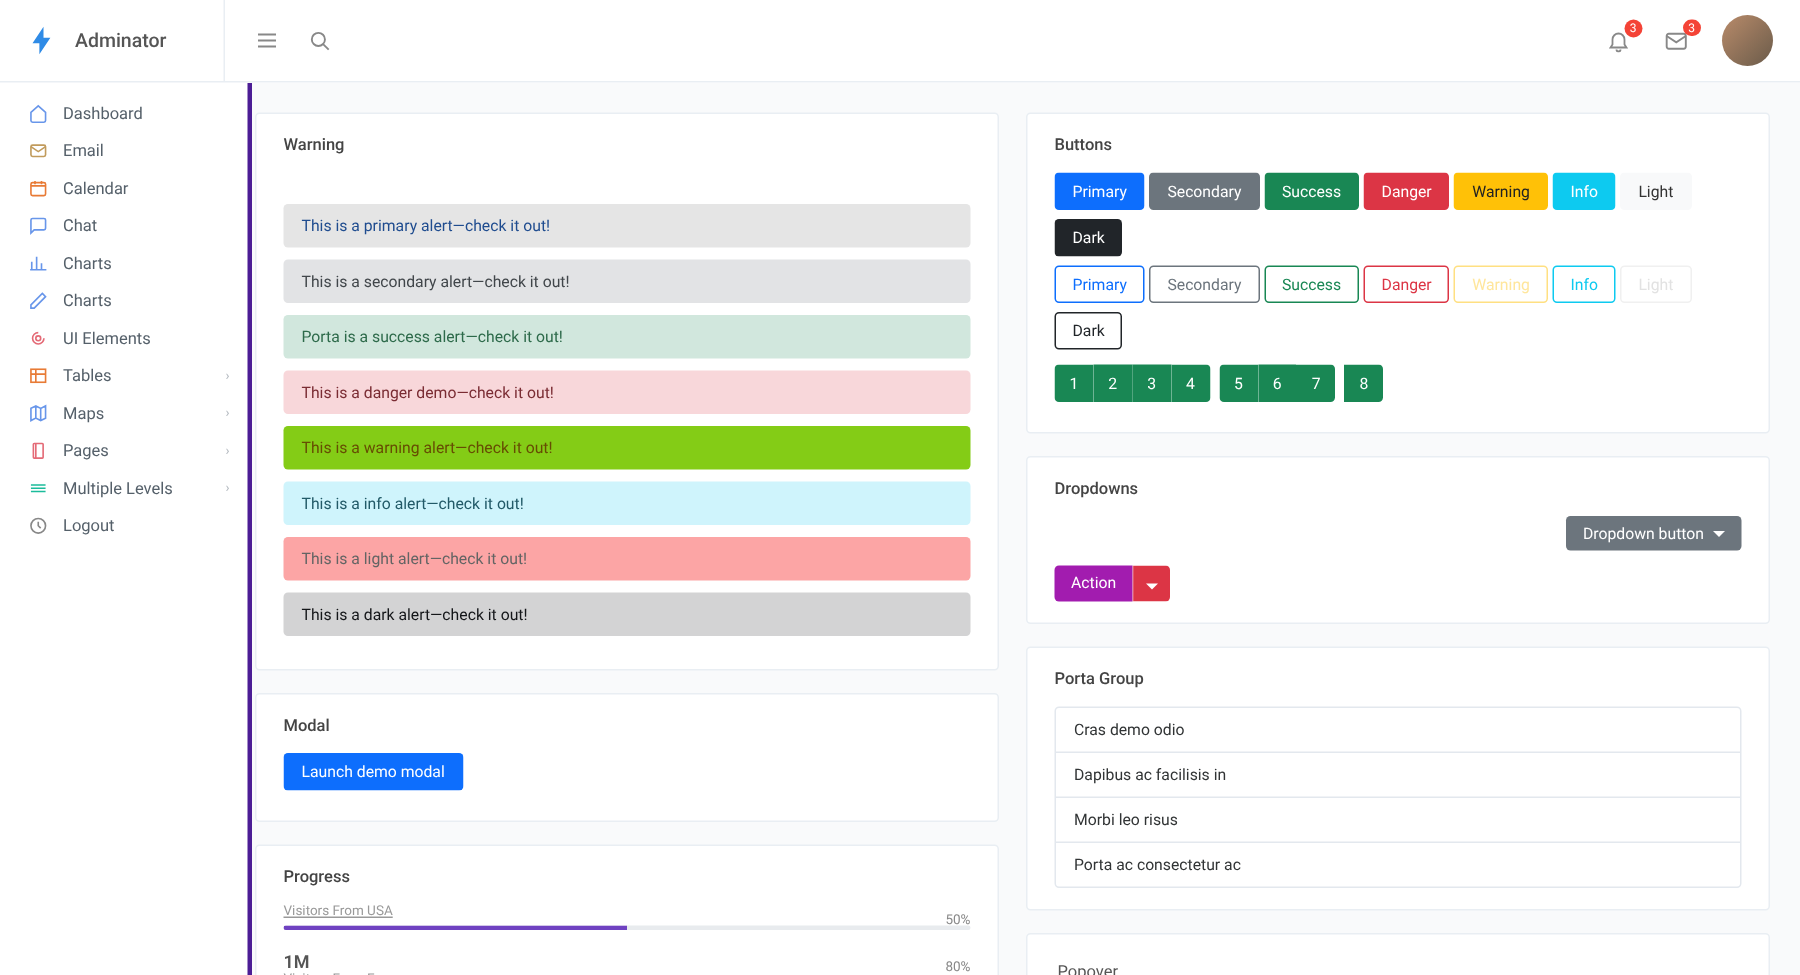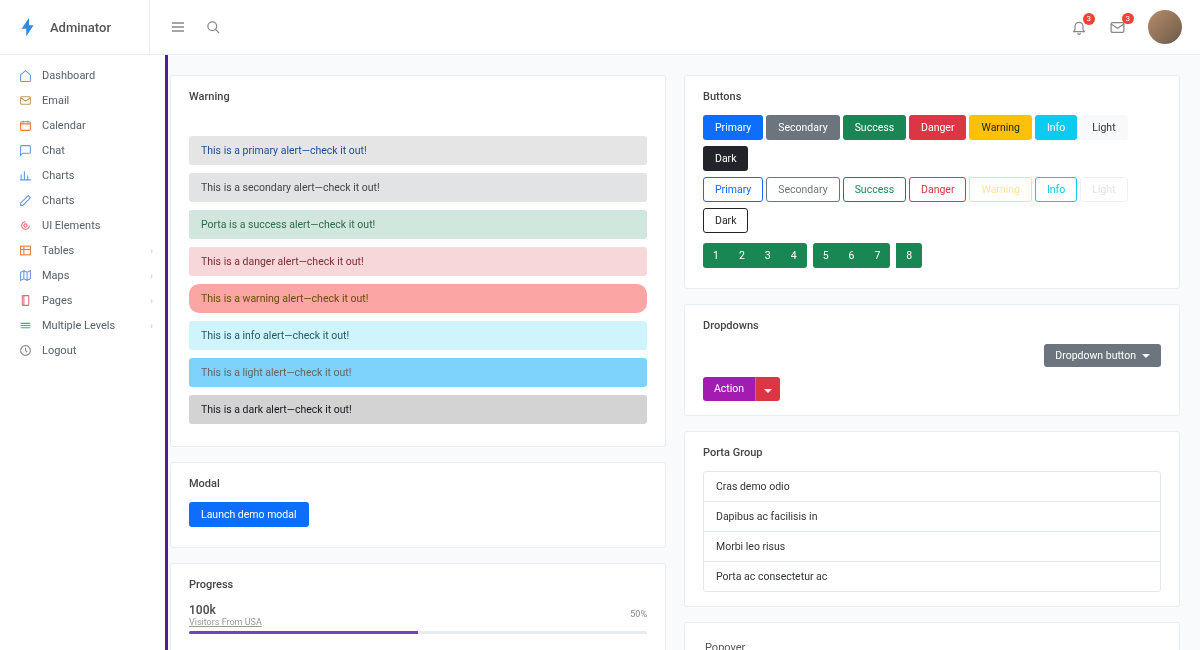--- a/index.html
+++ b/index.html
@@ -20,23 +20,23 @@
 .main { margin-left: 148px; margin-top: 55px; padding: 20px 20px 20px 22px; display: flex; gap: 18px; }
 .col-left { flex: 1; display: flex; flex-direction: column; gap: 15px; }
 .col-right { flex: 1; display: flex; flex-direction: column; gap: 15px; }
 .card { background: #fff; border: 1px solid #e9eef3; border-radius: 3px; padding: 14px 18px; }
 .card h6 { font-size: 11px; font-weight: 500; color: #444; margin-bottom: 12px; }
 .alert { padding: 8px 12px; border-radius: 3px; font-size: 10.5px; margin-bottom: 8px; }
 .alert.primary { background: #e5e5e5; color: #1f4c8f; margin-top: 33px; }
 .alert.secondary{ background: #e2e3e5; color: #41464a; }
 .alert.success { background: #d1e7dd; color: #2d6a4a; }
 .alert.danger  { background: #f8d7da; color: #7a2c33; }
-.alert.warning { background: #fca5a5; color: #664d03; border-radius: 10px; }
+.alert.warning { background: #84cc16; color: #664d03; }
 .alert.info    { background: #cff4fc; color: #225a68; }
-.alert.light   { background: #7dd3fc; color: #636464; }
+.alert.light   { background: #fca5a5; color: #636464; }
 .alert.dark    { background: #d3d3d4; color: #141619; }
 .btn { display: inline-block; padding: 5px 11px; border-radius: 3px; font-size: 10.5px; cursor: pointer; border: 1px solid transparent; margin: 0 3px 6px 0; color: #fff; }
 .b-primary { background:#0d6efd; } .bo-primary{ background:#fff; color:#0d6efd; border-color:#0d6efd;}
 .b-secondary{ background:#6c757d;} .bo-secondary{background:#fff; color:#6c757d; border-color:#6c757d;}
 .b-success{ background:#198754;}  .bo-success{background:#fff; color:#198754; border-color:#198754;}
 .b-danger { background:#dc3545;}   .bo-danger{background:#fff; color:#dc3545; border-color:#dc3545;}
 .b-warning{ background:#ffc107; color:#222;} .bo-warning{background:#fff; color:#ffe69c; border-color:#ffe082;}
 .b-info   { background:#0dcaf0;}   .bo-info{background:#fff; color:#0dcaf0; border-color:#0dcaf0;}
 .b-light  { background:#f8f9fa; color:#333;} .bo-light{background:#fff; color:#e2e2e2; border-color:#f0f0f0;}
 .b-dark   { background:#212529;}   .bo-dark{background:#fff; color:#212529; border-color:#212529;}
@@ -215,36 +215,35 @@
   </div>
 
 <div class="main">
   <div class="col-left">
     <div class="card">
       <h6>Warning</h6>
       <div id="alerts">
           <div class="alert primary">This is a primary alert—check it out!</div>
           <div class="alert secondary">This is a secondary alert—check it out!</div>
           <div class="alert success">Porta is a success alert—check it out!</div>
-          <div class="alert danger">This is a danger alert—check it out!</div>
+          <div class="alert danger">This is a danger demo—check it out!</div>
           <div class="alert warning">This is a warning alert—check it out!</div>
           <div class="alert info">This is a info alert—check it out!</div>
           <div class="alert light">This is a light alert—check it out!</div>
           <div class="alert dark">This is a dark alert—check it out!</div>
         </div>
     </div>
     <div class="card">
       <h6>Modal</h6>
       <span class="btn b-primary">Launch demo modal</span>
     </div>
     <div class="card">
       <h6>Progress</h6>
       <div id="progress">
           <div class="prog-item">
-            <div class="prog-big">100k</div>
             <div class="prog-sub">Visitors From USA</div>
             <div class="prog-pct">50%</div>
             <div class="bar">
               <i style="width:50%;background:#6f42c1"></i>
             </div>
           </div>
           <div class="prog-item">
             <div class="prog-big">1M</div>
             <div class="prog-sub">Visitors From Europe</div>
             <div class="prog-pct">80%</div>

